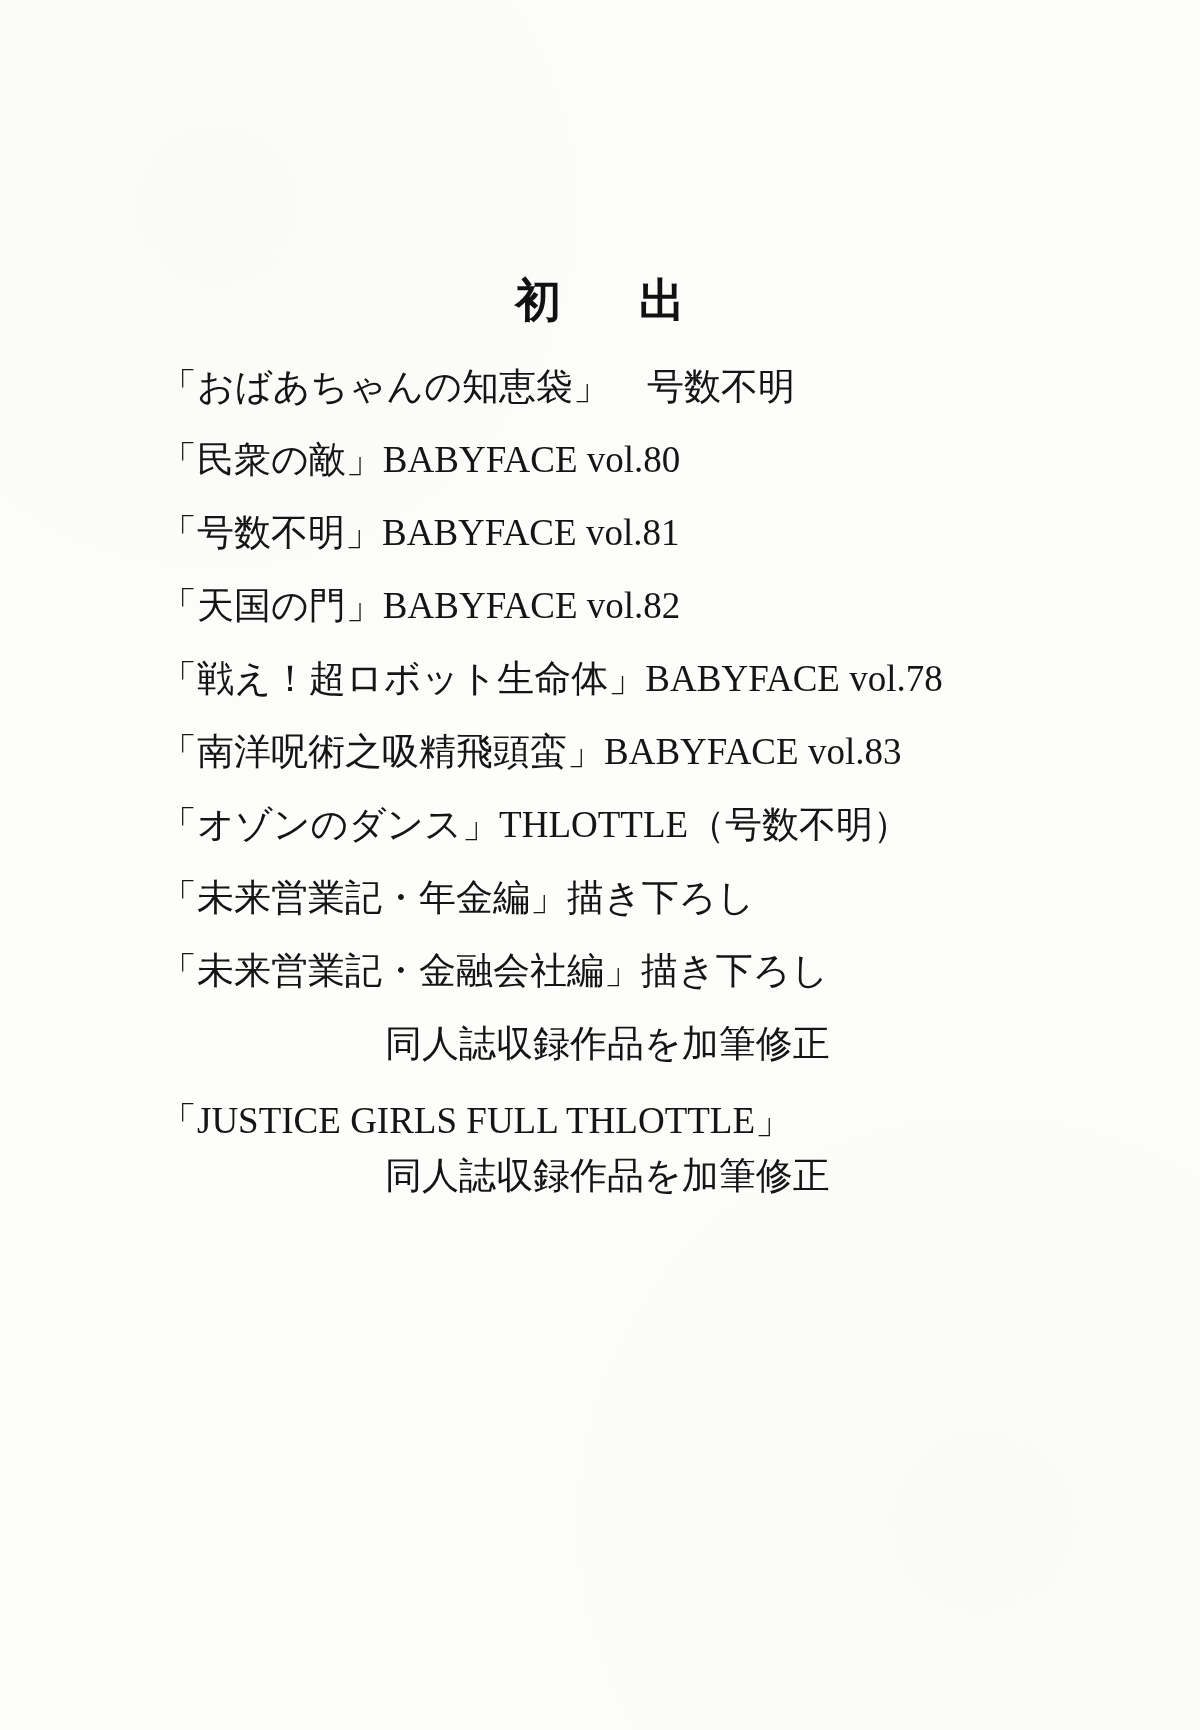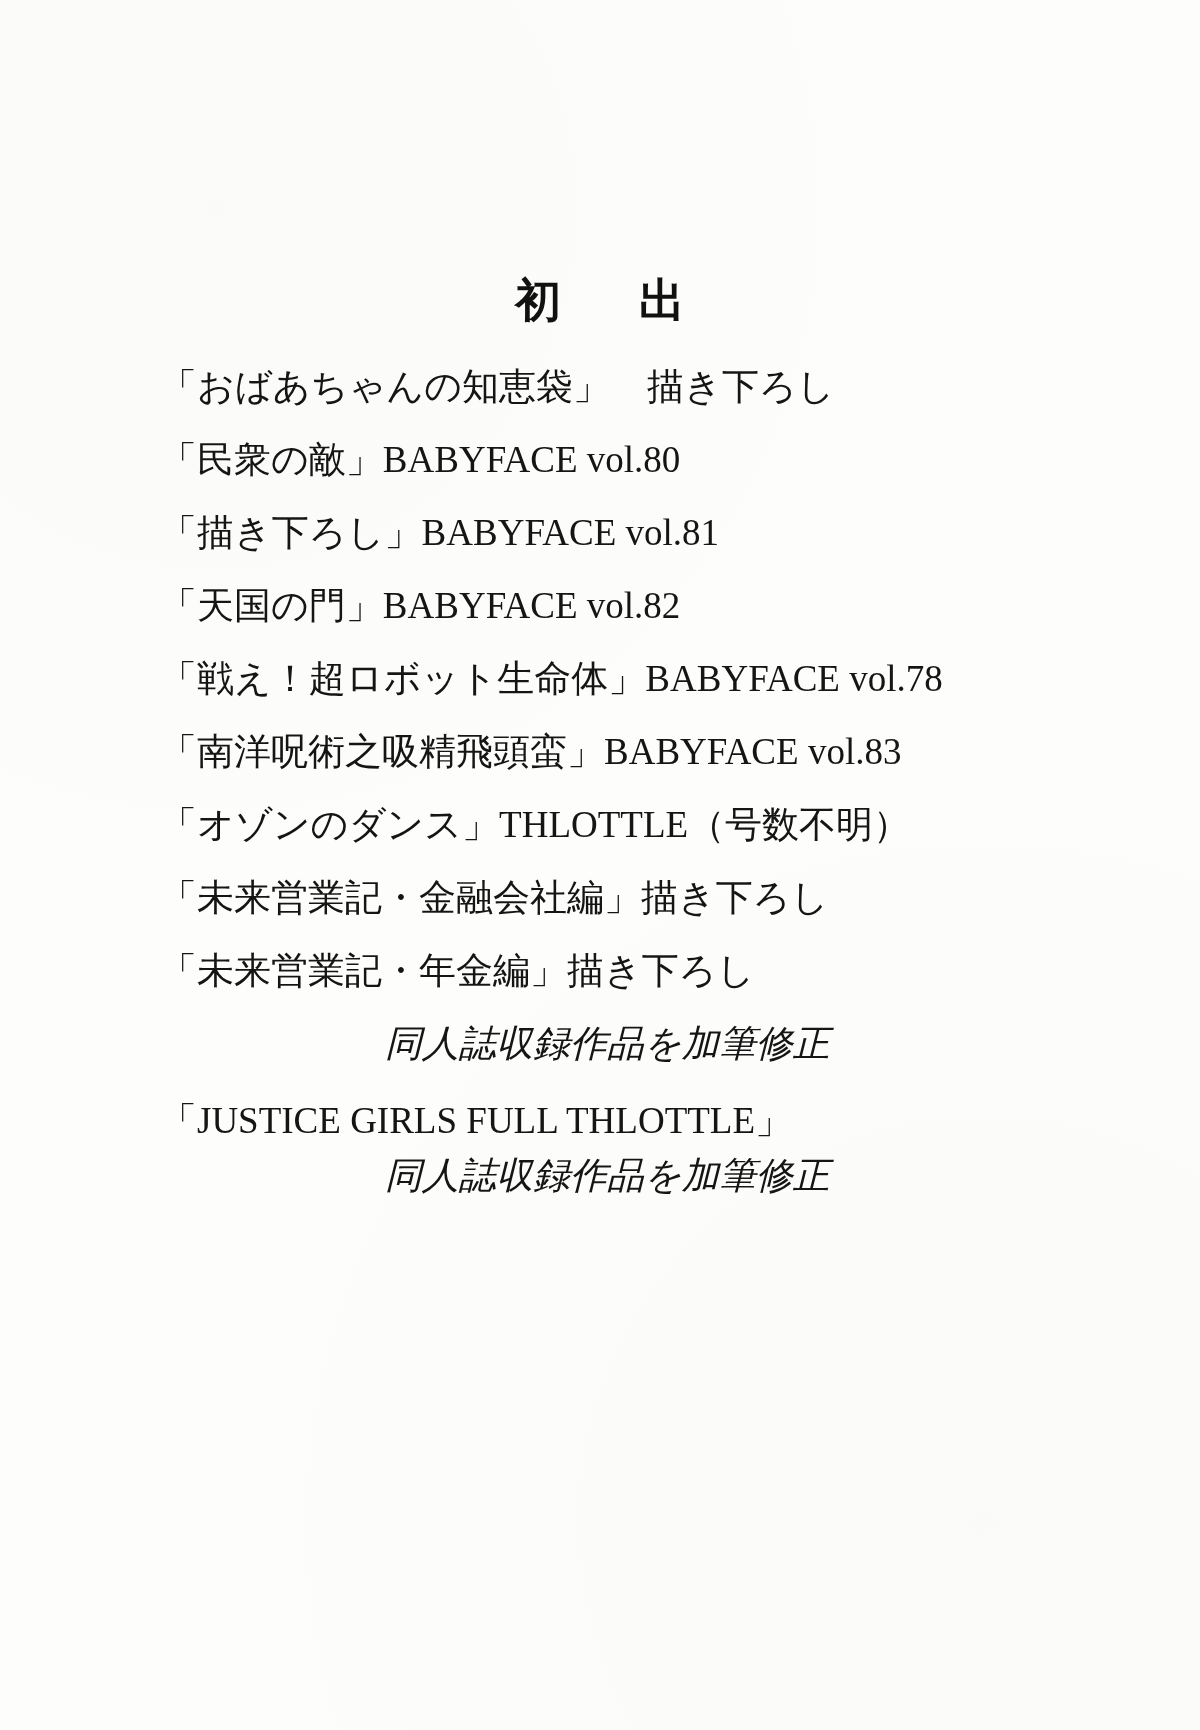--- a/index.html
+++ b/index.html
@@ -63,50 +63,49 @@
     color: #151515;
     white-space: nowrap;
   }
   .entry .line1 {
     display: block;
   }
   .entry .line2 {
     display: block;
     margin-top: 18px;
     padding-left: 225px;
-    font-style: italic;
   }
   .entry.two-line {
     margin-bottom: 40px;
   }
   .latin {
     font-family: "Liberation Serif", "DejaVu Serif", serif;
   }
 </style>
 </head>
 <body>
 
 <div class="page"></div>
 
 <div class="content">
 
   <div class="title">初　出</div>
 
   <div class="list">
 
     <div class="entry">
-      <span class="line1">「おばあちゃんの知恵袋」　描き下ろし</span>
+      <span class="line1">「おばあちゃんの知恵袋」　号数不明</span>
     </div>
 
     <div class="entry">
       <span class="line1">「民衆の敵」BABYFACE vol.80</span>
     </div>
 
     <div class="entry">
-      <span class="line1">「描き下ろし」BABYFACE vol.81</span>
+      <span class="line1">「号数不明」BABYFACE vol.81</span>
     </div>
 
     <div class="entry">
       <span class="line1">「天国の門」BABYFACE vol.82</span>
     </div>
 
     <div class="entry">
       <span class="line1">「戦え！超ロボット生命体」BABYFACE vol.78</span>
     </div>
 
@@ -114,25 +113,25 @@
     <div class="entry">
       <span class="line1">「南洋呪術之吸精飛頭蛮」BABYFACE vol.83</span>
     </div>
 
 
     <div class="entry">
       <span class="line1">「オゾンのダンス」THLOTTLE（号数不明）</span>
     </div>
 
     <div class="entry">
-      <span class="line1">「未来営業記・金融会社編」描き下ろし</span>
+      <span class="line1">「未来営業記・年金編」描き下ろし</span>
     </div>
 
     <div class="entry">
-      <span class="line1">「未来営業記・年金編」描き下ろし</span>
+      <span class="line1">「未来営業記・金融会社編」描き下ろし</span>
     </div>
 
     <div class="entry two-line">
       <span class="line2">同人誌収録作品を加筆修正</span>
     </div>
 
     <div class="entry two-line latin">
       <span class="line1">「JUSTICE GIRLS FULL THLOTTLE」</span>
       <span class="line2">同人誌収録作品を加筆修正</span>
     </div>

